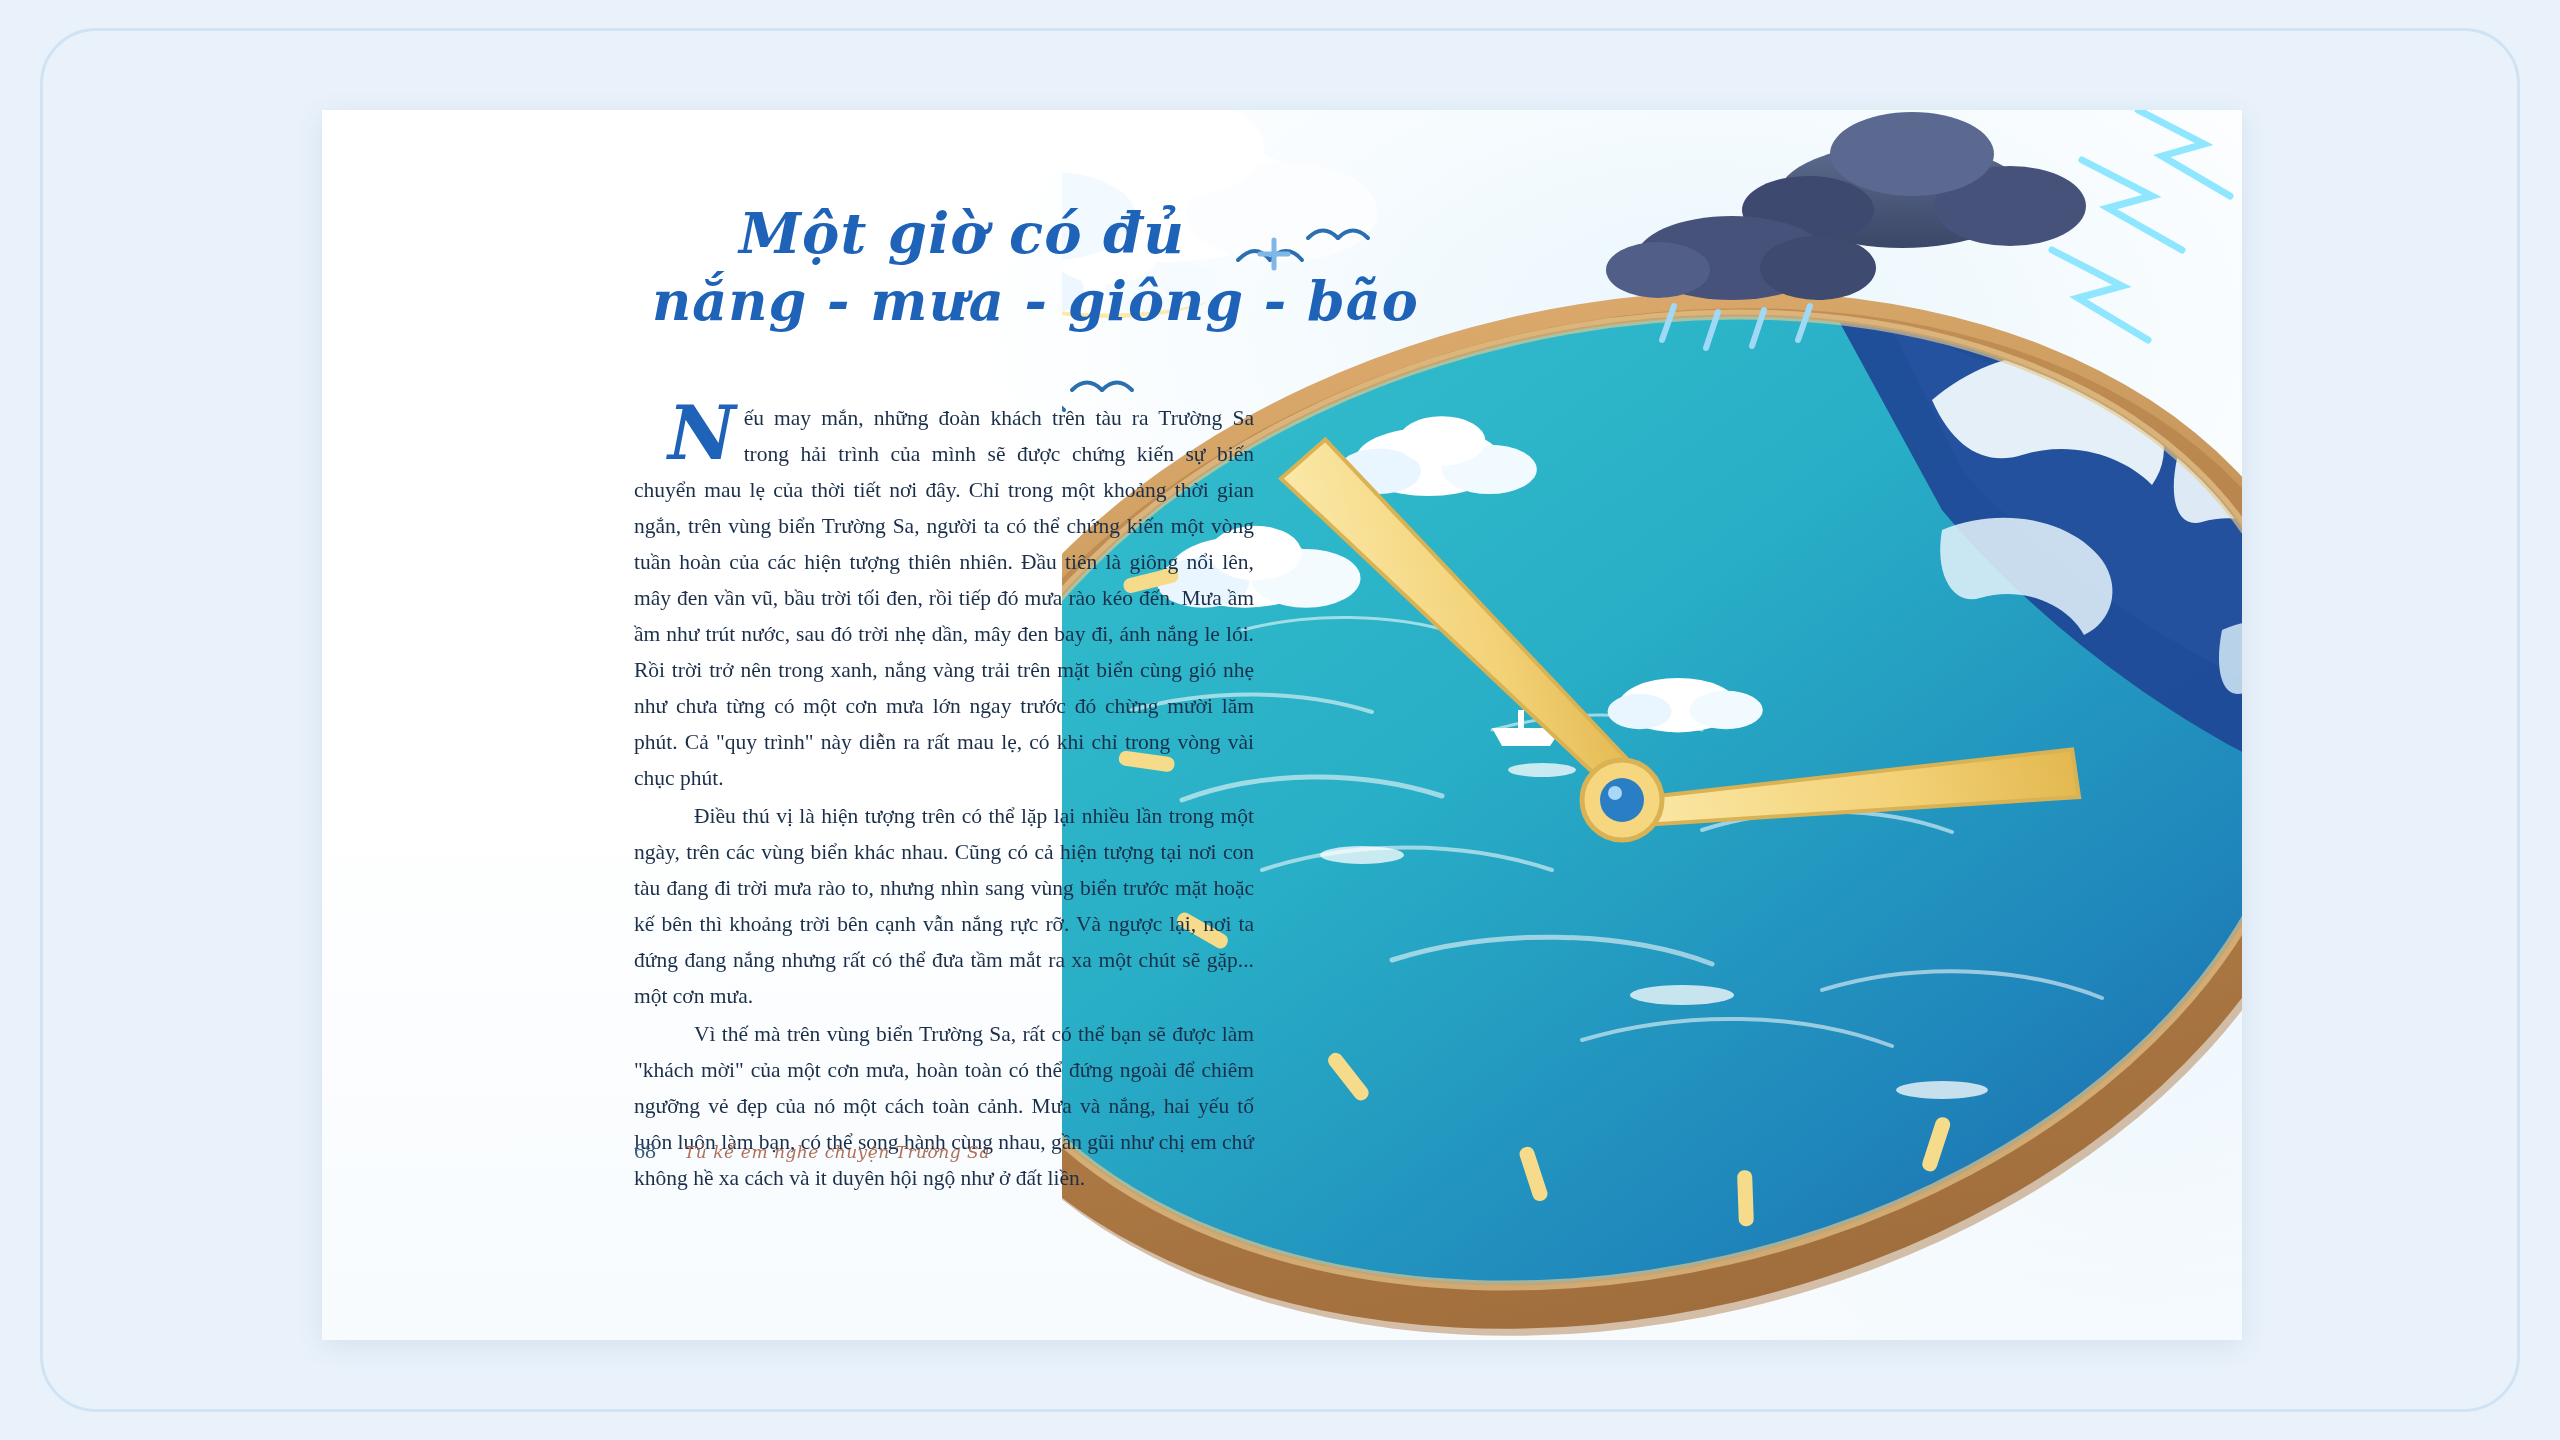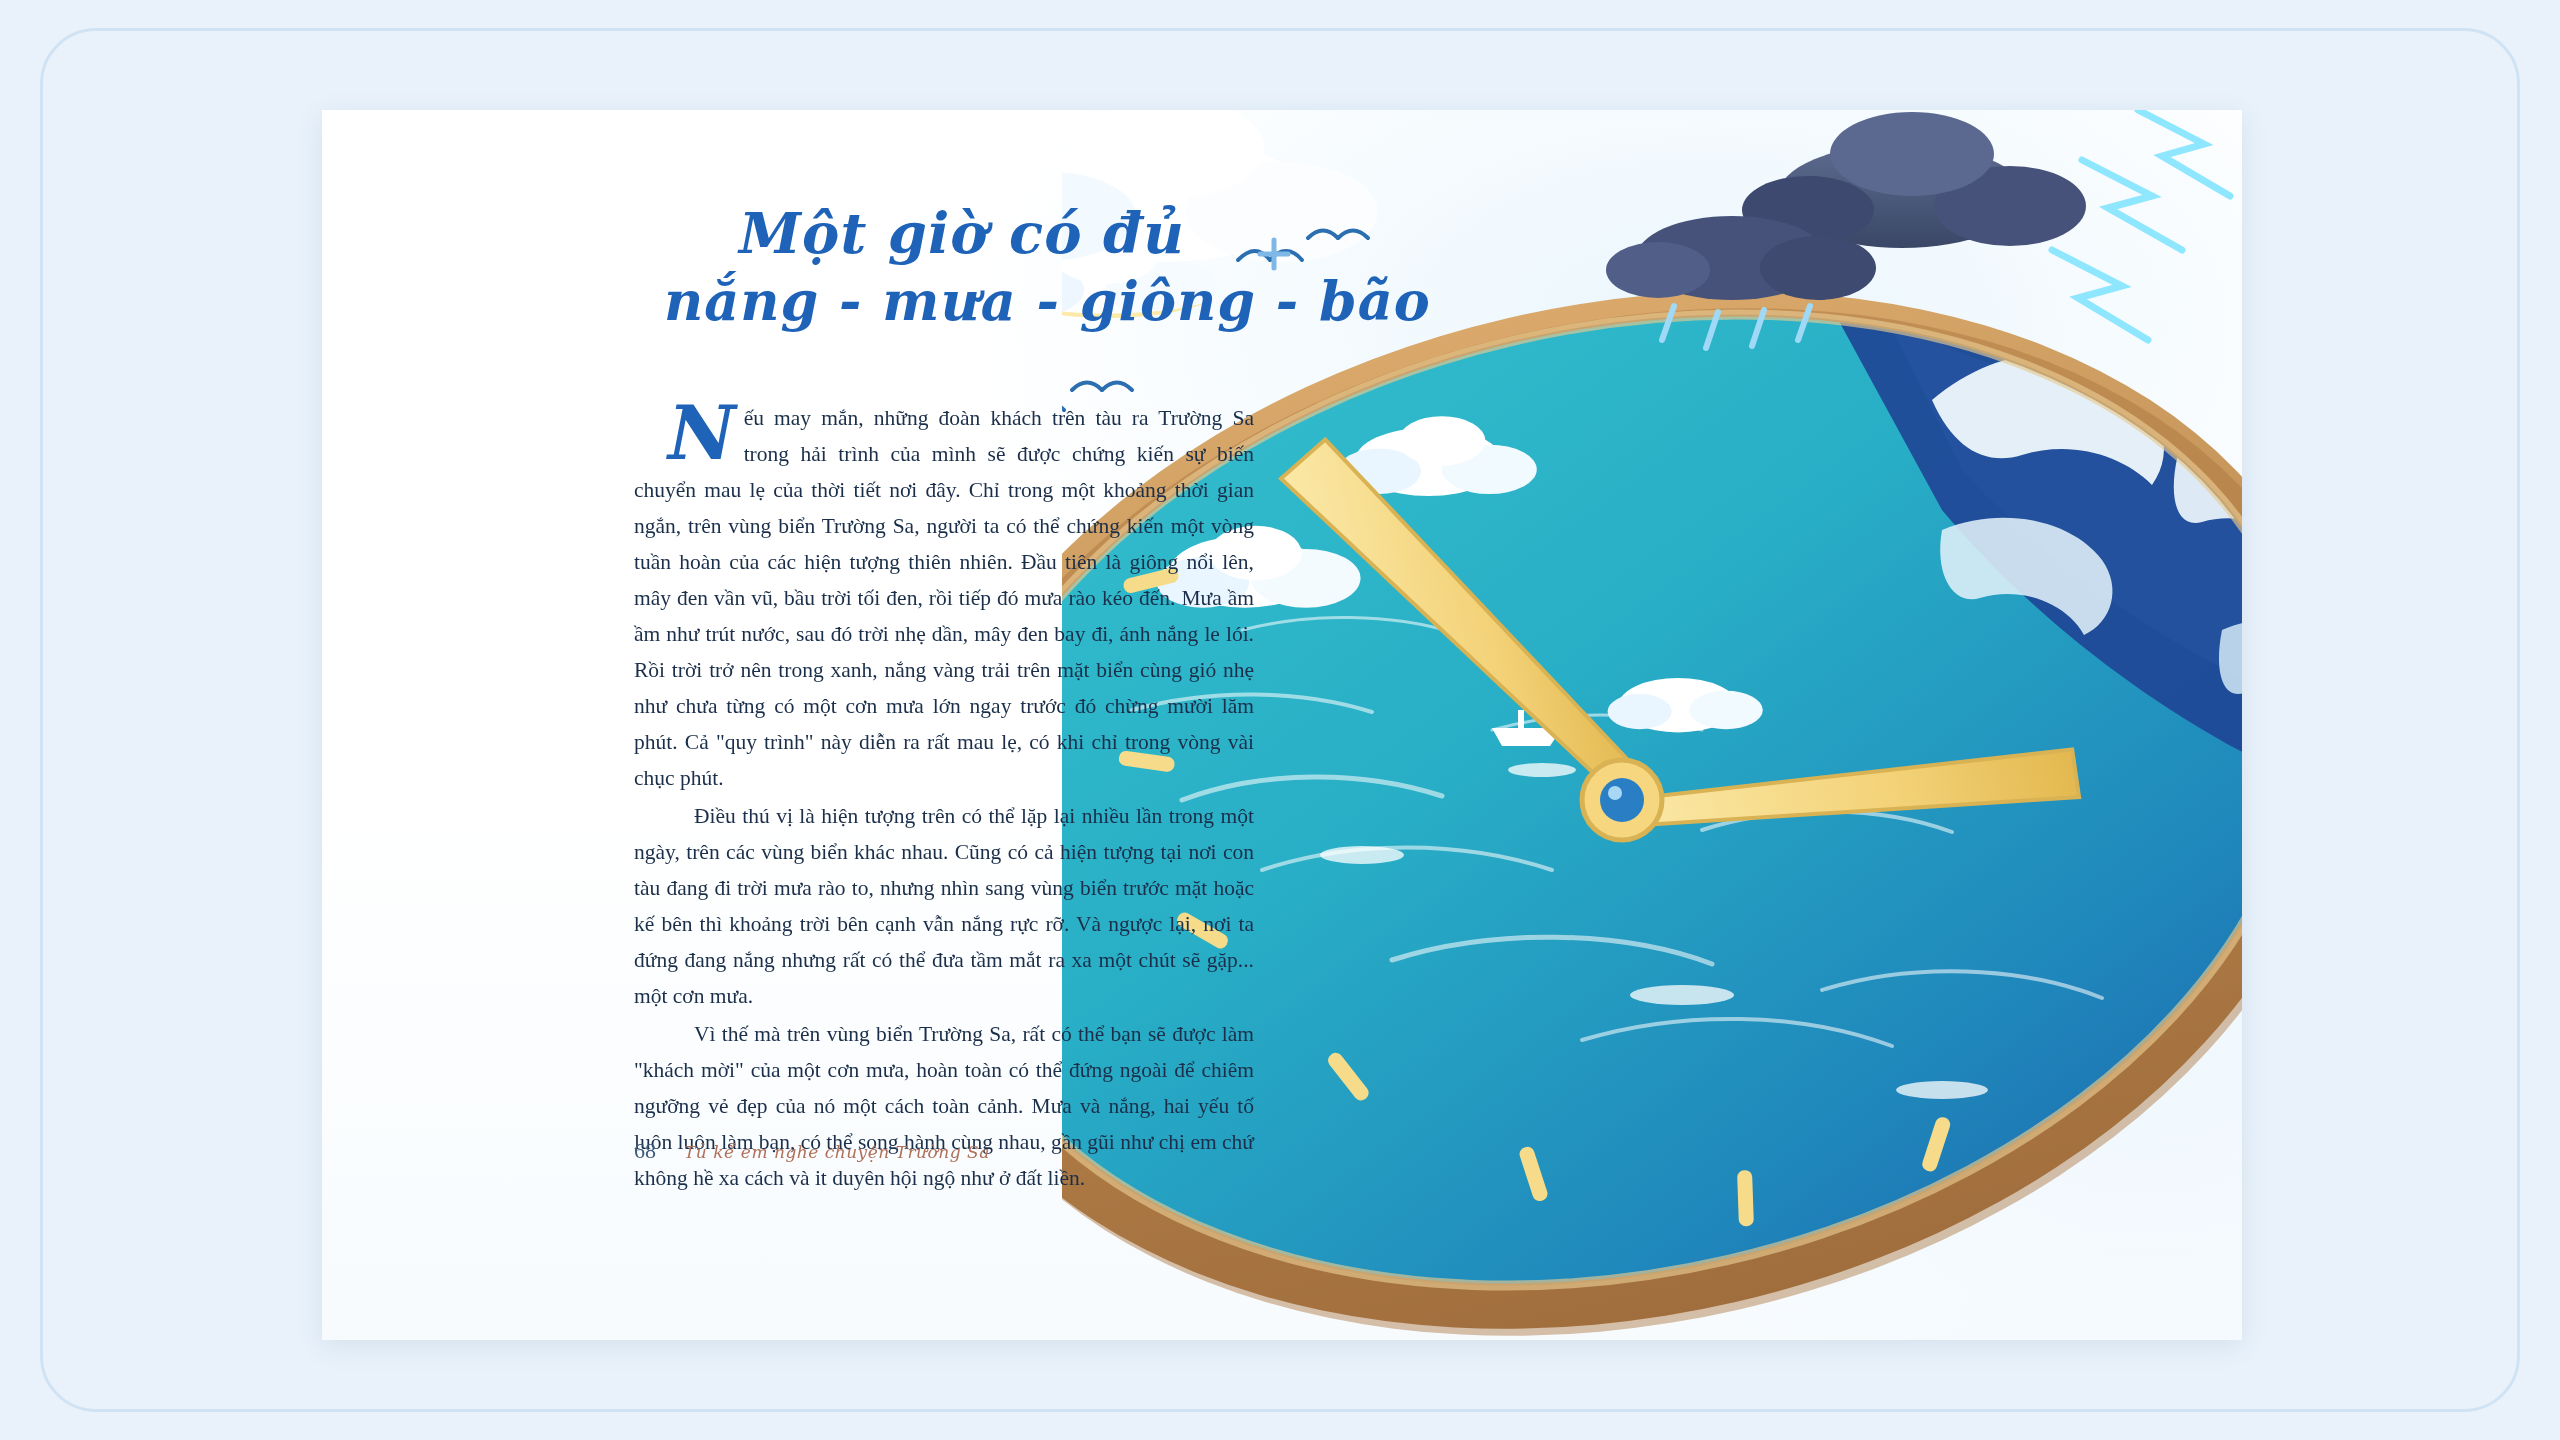--- a/index.html
+++ b/index.html
@@ -65,21 +65,21 @@
   }
   .title-line {
     font-family: "DejaVu Serif", serif;
     font-style: italic;
     font-weight: 700;
     color: #1e63b8;
     letter-spacing: 1px;
     white-space: nowrap;
   }
   .title-line.l1 { font-size: 56px; line-height: 66px; }
-  .title-line.l2 { font-size: 54px; line-height: 70px; margin-left: 12px; }
+  .title-line.l2 { font-size: 54px; line-height: 70px; }
 
   
   .text-col {
     position: absolute;
     left: 312px;
     top: 290px;
     width: 620px;
     color: #1b2f4a;
     font-family: "Liberation Serif", serif;
     font-size: 21.5px;

